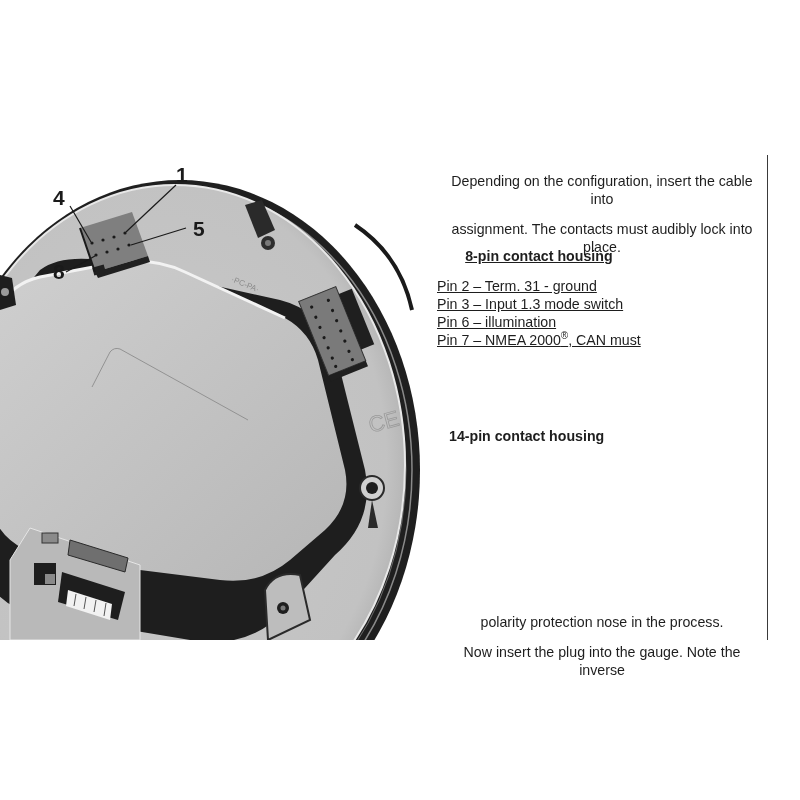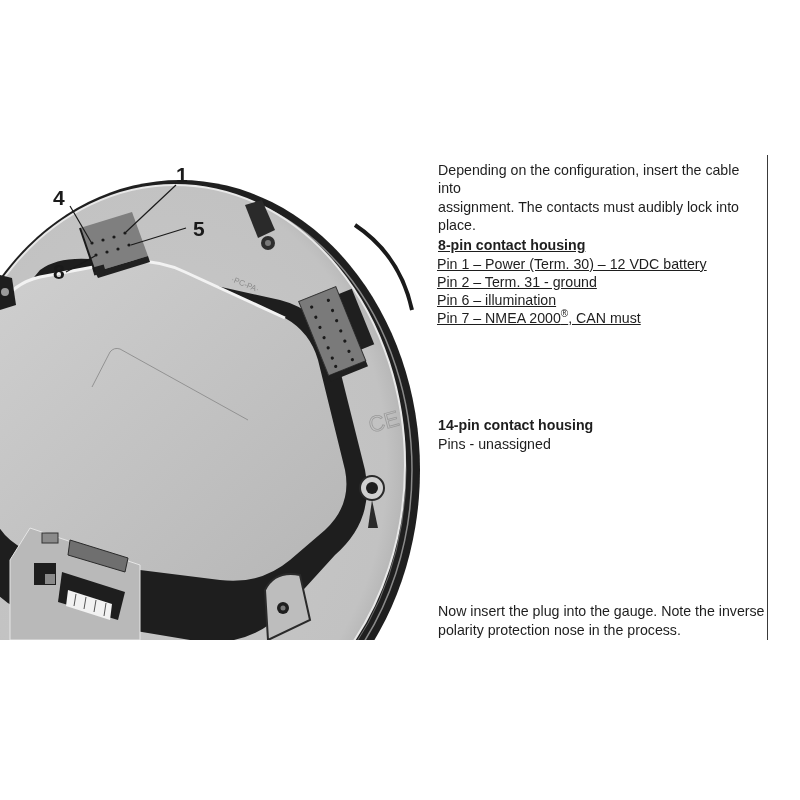--- a/index.html
+++ b/index.html
@@ -1,20 +1,20 @@
 <!DOCTYPE html>
 <html><head>
   <meta charset="utf-8">
   <style>
     html, body { margin: 0; padding: 0; background: #ffffff; }
     body { width: 800px; height: 800px; position: relative; overflow: hidden; font-family: "Liberation Sans", sans-serif; color: #1e1e1e; }
     .figure { position: absolute; left: 0; top: 148px; width: 430px; height: 492px; overflow: hidden; }
     .figure svg { display: block; }
     .text-col { position: absolute; left: 437px; top: 160px; width: 330px; font-size: 14.2px; line-height: 18px; }
-    .text-col p { margin: 1px; }
+    .text-col p { margin: 12px; text-align: center; }
     .para-intro { position: absolute; left: 0; top: 0; }
     .section-8 { position: absolute; left: 0; top: 75px; text-decoration: underline; }
     .section-14 { position: absolute; left: 0; top: 255px; }
     .para-outro { position: absolute; left: 0; top: 441px; }
     .heading { font-weight: bold; }
     .pin-list { list-style: none; margin: 0; padding: 0; }
     .pin-list li { margin: 0; padding: 0; white-space: nowrap; }
     sup.reg { font-size: 10px; line-height: 0; vertical-align: 6px; }
     .vrule { position: absolute; left: 767px; top: 155px; width: 1px; height: 485px; background: #3a3a3a; }
     .callout { position: absolute; font-weight: bold; font-size: 21px; color: #1a1a1a; font-family: "Liberation Sans", sans-serif; }
@@ -153,31 +153,30 @@
 
 <div class="text-col">
   <div class="para-intro">
     <p>Depending on the configuration, insert the cable into</p>
     <p>assignment. The contacts must audibly lock into place.</p>
   </div>
 
   <div class="section-8">
     <p class="heading">8-pin contact housing</p>
     <ul class="pin-list">
-      <li>Pin 1 – Power (Term. 30) – 12 VDC battery</li>
       <li>Pin 2 – Term. 31 - ground</li>
+      <li>Pin 3 – Input 1.3 mode switch</li>
       <li>Pin 6 – illumination</li>
       <li><span>Pin 7 – NMEA 2000</span><sup class="reg">®</sup><span>, CAN must</span></li>
     </ul>
   </div>
 
   <div class="section-14">
     <p class="heading">14-pin contact housing</p>
-    <p>Pins - unassigned</p>
   </div>
 
   <div class="para-outro">
+    <p>polarity protection nose in the process.</p>
     <p>Now insert the plug into the gauge. Note the inverse</p>
-    <p>polarity protection nose in the process.</p>
   </div>
 </div>
 
 <div class="vrule"></div>
 
 </body></html>

